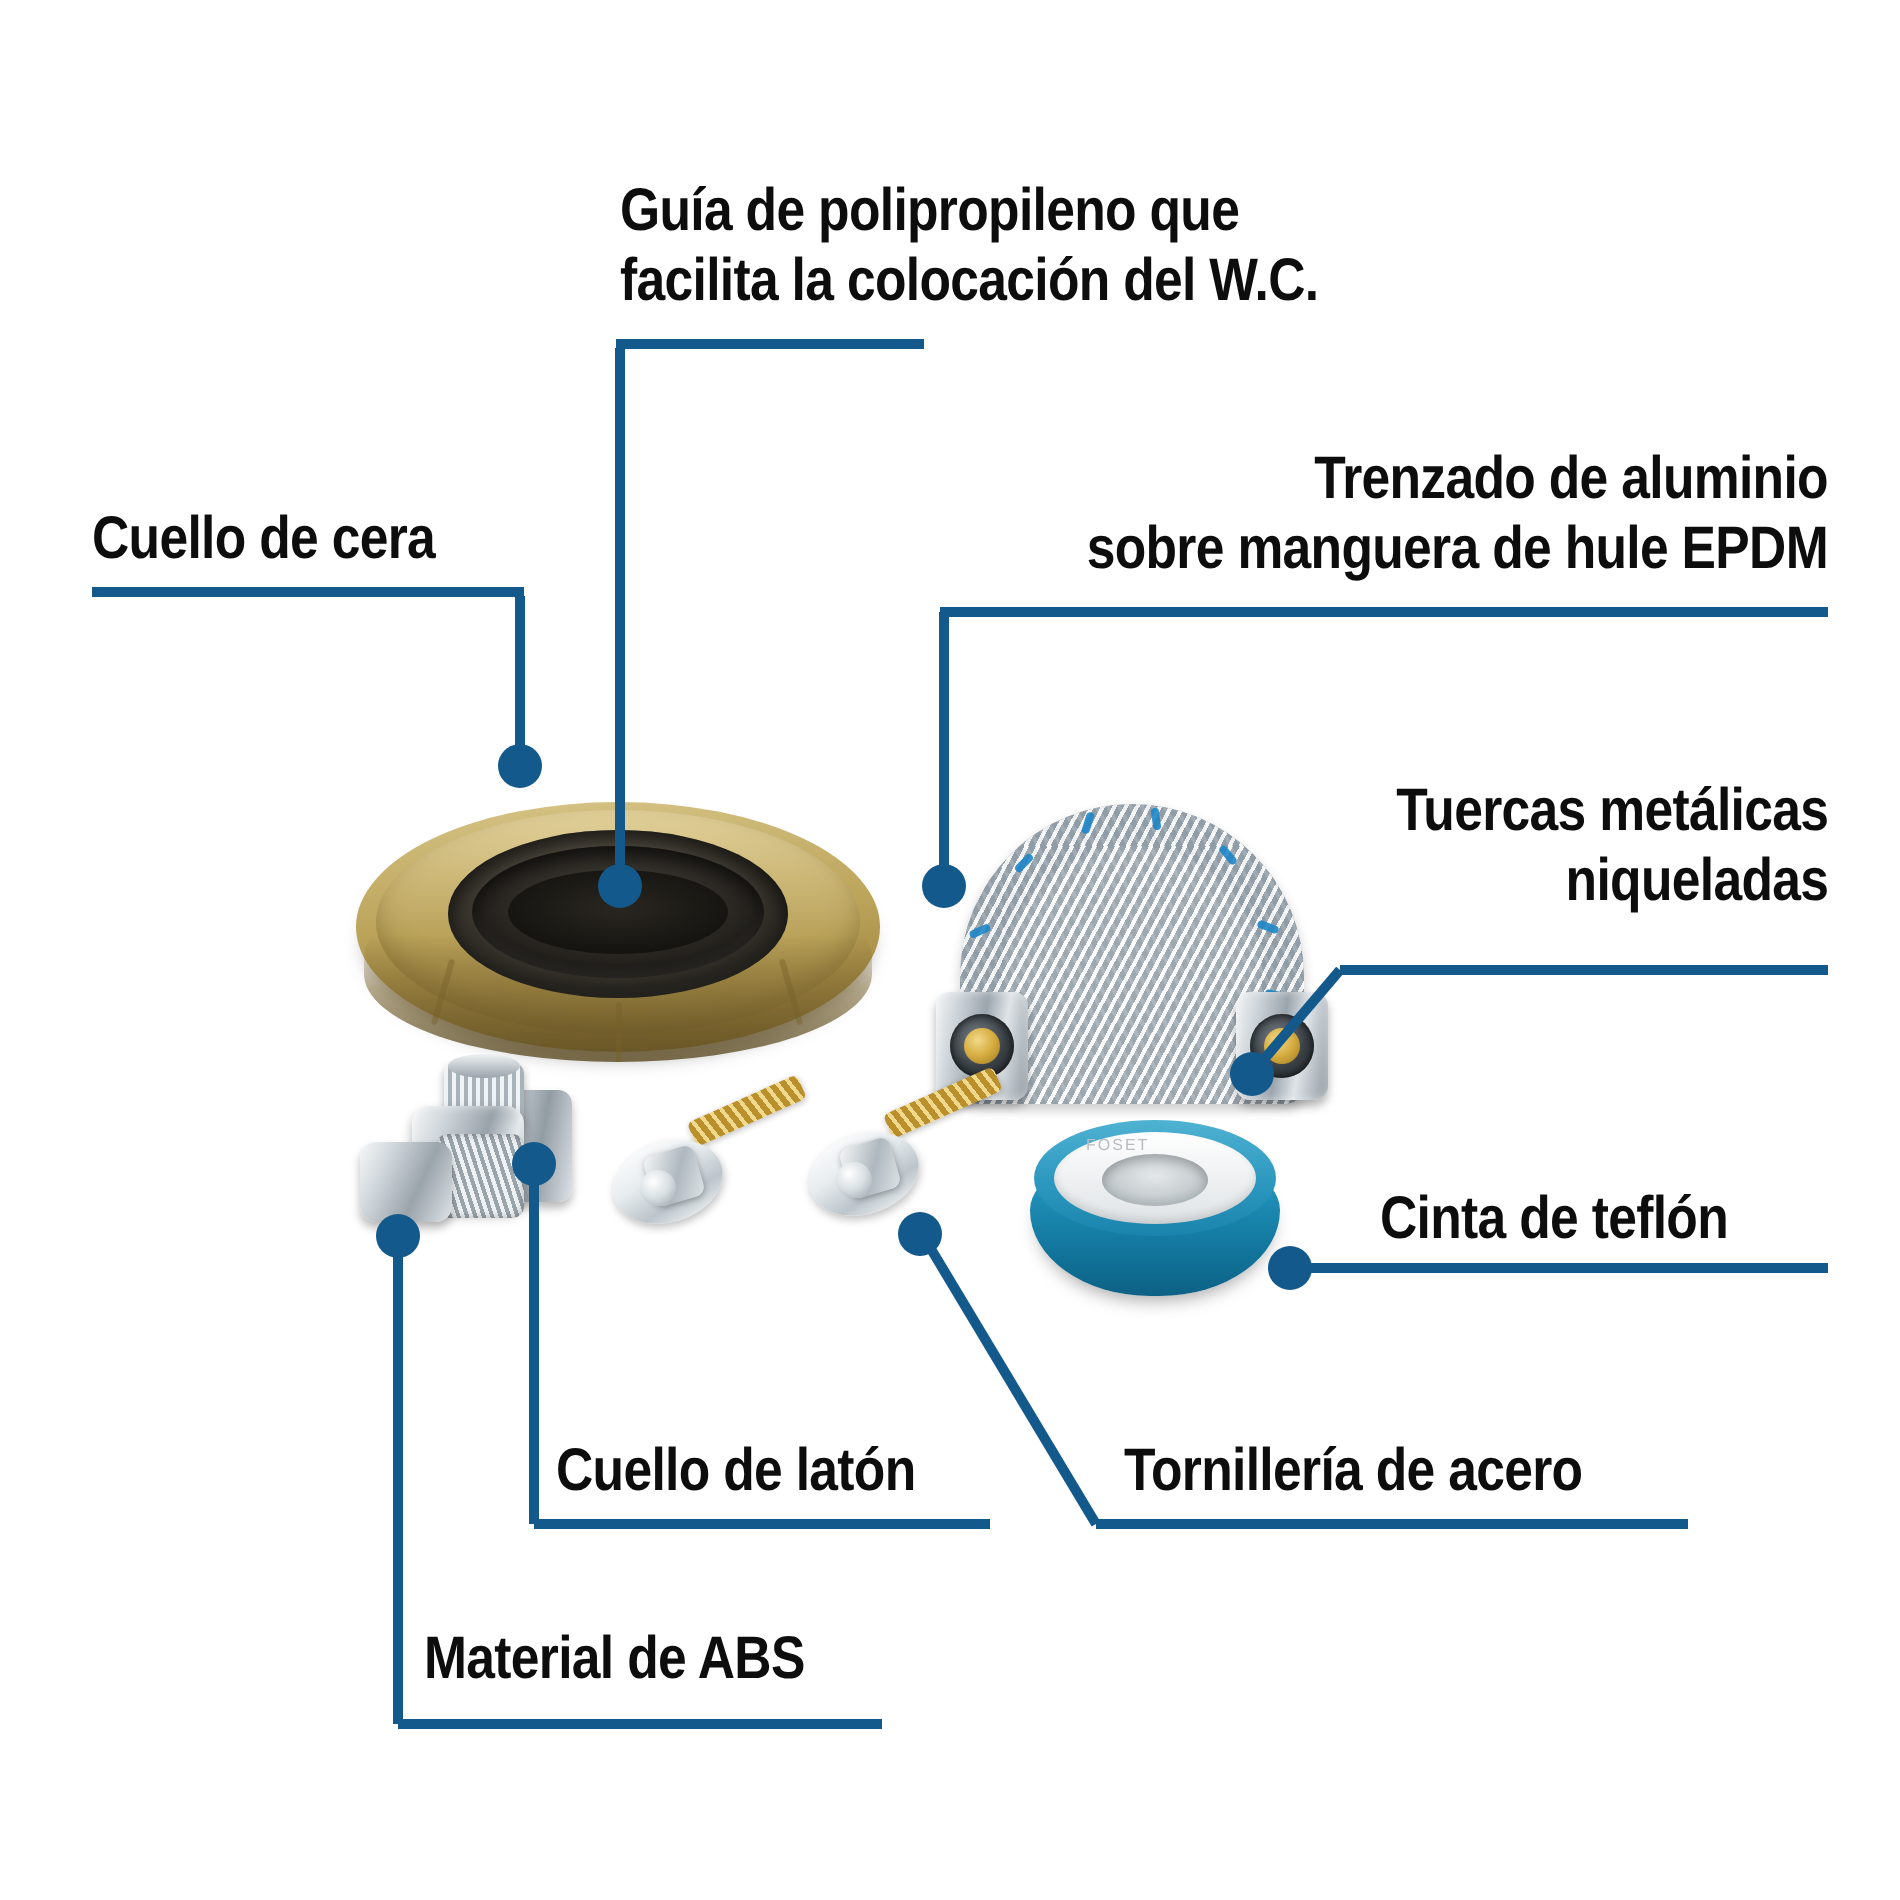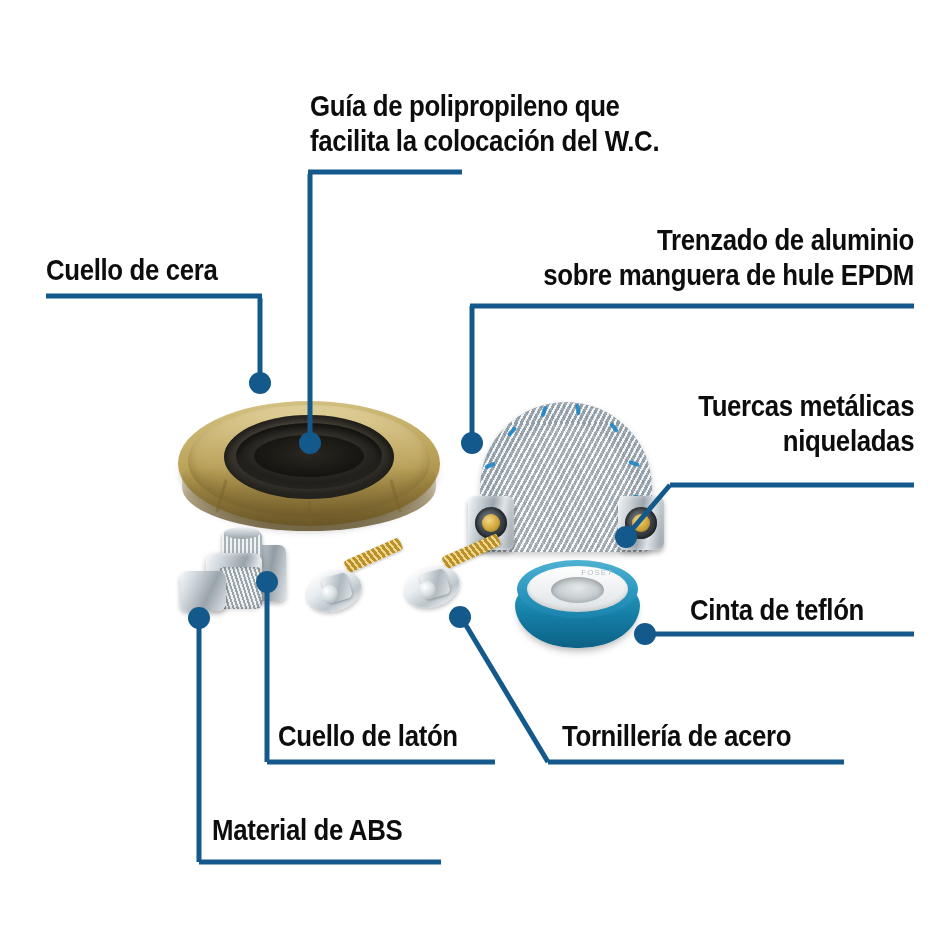--- a/index.html
+++ b/index.html
@@ -181,21 +181,21 @@
     position:absolute;left:12px;top:8px;width:101px;height:46px;border-radius:50%;
     background:linear-gradient(180deg,#ffffff 0%,#f1f3f4 42%,#dfe3e5 100%);
     box-shadow:inset 0 -2px 4px rgba(0,0,0,.12);
   }
   .teflon-hole{
     position:absolute;left:36px;top:19px;width:53px;height:26px;border-radius:50%;
     background:radial-gradient(ellipse 28px 14px at 50% 42%,#e4e8ea 0%,#c9cfd2 70%,#b3babe 100%);
     box-shadow:inset 0 3px 5px rgba(0,0,0,.18);
   }
   .teflon-txt{
-    position:absolute;left:28px;top:10px;width:70px;text-align:right;
+    position:absolute;left:28px;top:10px;width:70px;text-align:left;
     font-size:8px;color:#b6bcc0;letter-spacing:1px;font-family:"Liberation Sans",sans-serif;
   }
 </style>
 </head>
 <body>
 
 <div id="stage">
 
   <div class="art wax-wrap">
     <div class="wax-body"></div>

